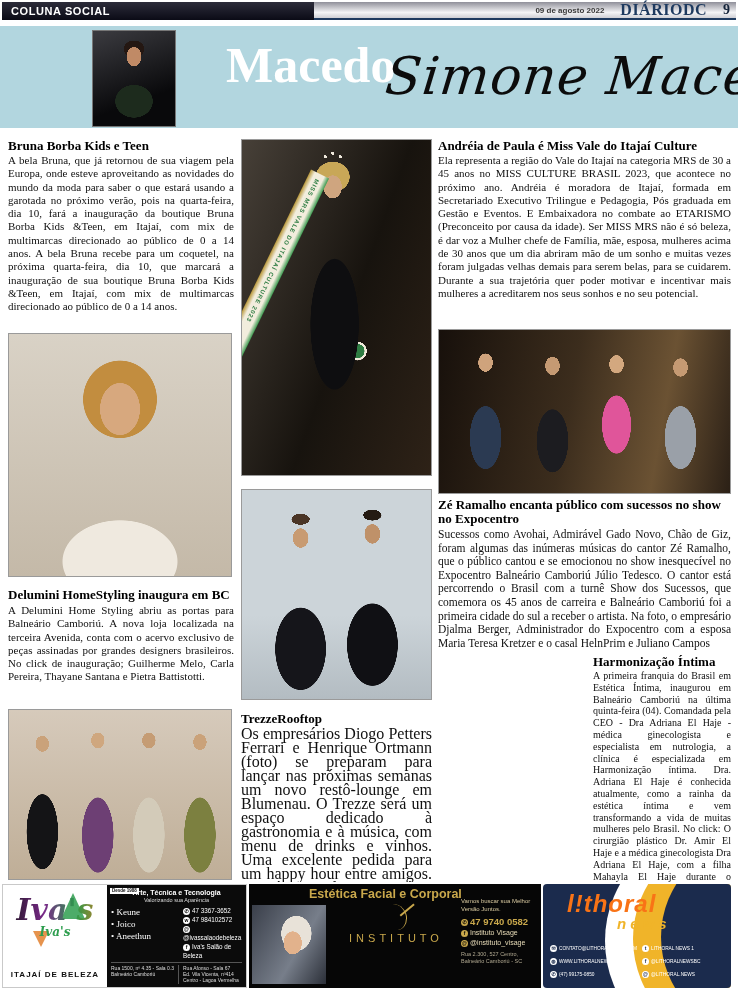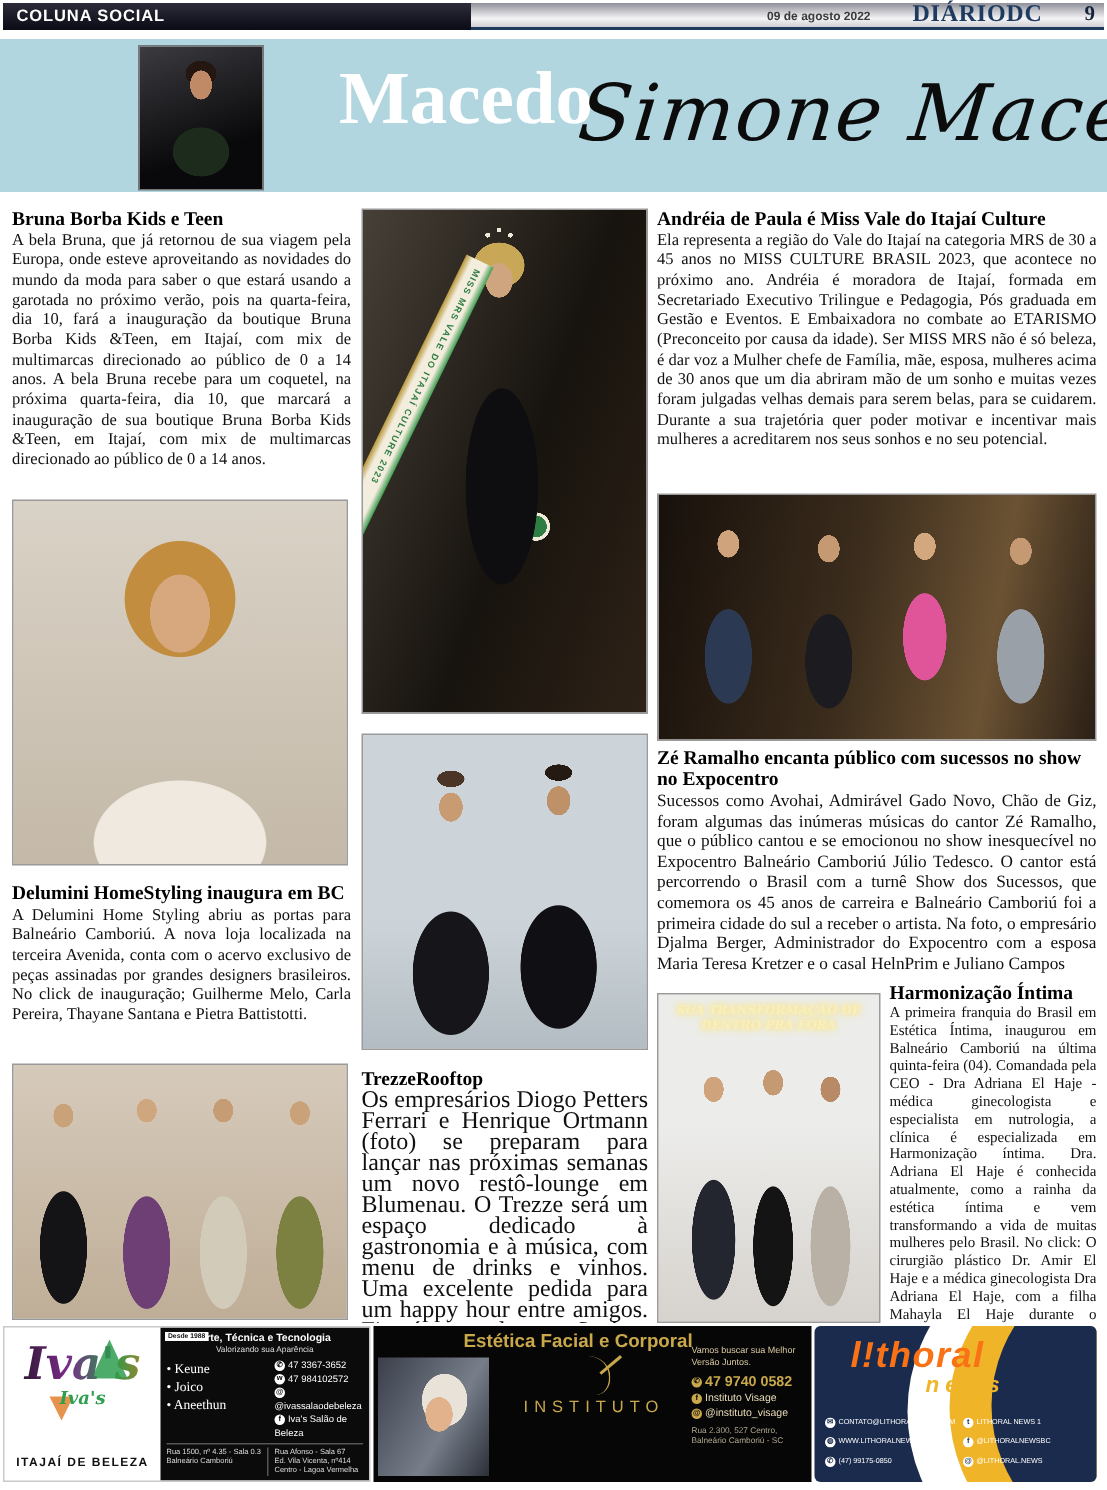--- a/index.html
+++ b/index.html
@@ -5,21 +5,21 @@
   html,body{margin:0;padding:0;background:#ffffff;}
   .page{position:relative;width:738px;height:993px;background:#fff;overflow:hidden;
         font-family:"Liberation Serif",serif;padding-left:36px;}
 
   
   .masthead{position:absolute;top:2px;left:2px;width:734px;height:18px;display:flex;}
   .section-label{width:312px;background:linear-gradient(#2c2c3a,#0b0b16);color:#fff;
     font:bold 11px/18px "Liberation Sans",sans-serif;letter-spacing:.6px;padding-left:9px;box-sizing:border-box;}
   .metal{flex:1;background:linear-gradient(#90909a,#f4f4f6 65%,#cfcfd4);
     border-bottom:2px solid #1e3a5f;display:flex;align-items:center;justify-content:flex-end;
-    gap:28px;padding-right:6px;box-sizing:border-box;}
+    gap:16px;padding-right:6px;box-sizing:border-box;}
   .issue-date{font:bold 8px "Liberation Sans",sans-serif;color:#3a3a3a;}
   .brand{font:bold 16px "Liberation Serif",serif;color:#1e3a5f;letter-spacing:.5px;}
   .pagenum{font:bold 14px "Liberation Serif",serif;color:#15243a;}
 
   
   .banner{position:absolute;top:26px;left:0;width:738px;height:102px;background:#b2d6df;}
   .photo{position:absolute;border:1px solid #9a9a9a;box-sizing:border-box;overflow:hidden;}
   .photo-simone{left:92px;top:30px;width:84px;height:97px;border-color:#777;background:
     radial-gradient(ellipse 12px 16px at 50% 27%, #c08a66 60%, transparent 61%),
     radial-gradient(ellipse 17px 14px at 50% 19%, #241712 60%, transparent 61%),
@@ -209,23 +209,20 @@
   <div class="photo" id="trezze-photo"></div>
   <h3 class="headline" id="trezze-title">TrezzeRooftop</h3>
   <p class="bodytext" id="trezze-body">Os empresários Diogo Petters Ferrari e Henrique Ortmann (foto) se preparam para lançar nas próximas semanas um novo restô-lounge em Blumenau. O Trezze será um espaço dedicado à gastronomia e à música, com menu de drinks e vinhos. Uma excelente pedida para um happy hour entre amigos. Ficará nas alturas. Será o primeiro rooftop da cidade.</p>
 
   <h3 class="headline" id="andreia-title">Andréia de Paula é Miss Vale do Itajaí Culture</h3>
   <p class="bodytext" id="andreia-body">Ela representa a região do Vale do Itajaí na categoria MRS de 30 a 45 anos no MISS CULTURE BRASIL 2023, que acontece no próximo ano. Andréia é moradora de Itajaí, formada em Secretariado Executivo Trilingue e Pedagogia, Pós graduada em Gestão e Eventos. E Embaixadora no combate ao ETARISMO (Preconceito por causa da idade). Ser MISS MRS não é só beleza, é dar voz a Mulher chefe de Família, mãe, esposa, mulheres acima de 30 anos que um dia abriram mão de um sonho e muitas vezes foram julgadas velhas demais para serem belas, para se cuidarem. Durante a sua trajetória quer poder motivar e incentivar mais mulheres a acreditarem nos seus sonhos e no seu potencial.</p>
   <div class="photo" id="expocentro-photo"></div>
   <h3 class="headline" id="ze-title">Zé Ramalho encanta público com sucessos no show no Expocentro</h3>
   <p class="bodytext" id="ze-body">Sucessos como Avohai, Admirável Gado Novo, Chão de Giz, foram algumas das inúmeras músicas do cantor Zé Ramalho, que o público cantou e se emocionou no show inesquecível no Expocentro Balneário Camboriú Júlio Tedesco. O cantor está percorrendo o Brasil com a turnê Show dos Sucessos, que comemora os 45 anos de carreira e Balneário Camboriú foi a primeira cidade do sul a receber o artista. Na foto, o empresário Djalma Berger, Administrador do Expocentro com a esposa Maria Teresa Kretzer e o casal HelnPrim e Juliano Campos</p>
 
-  <div class="photo" id="harm-photo">
-    <div class="neon">SUA TRANSFORMAÇÃO DE DENTRO PRA FORA</div>
-  </div>
   <h3 class="headline" id="harm-title">Harmonização Íntima</h3>
   <p class="bodytext" id="harm-body">A primeira franquia do Brasil em Estética Íntima, inaugurou em Balneário Camboriú na última quinta-feira (04). Comandada pela CEO - Dra Adriana El Haje - médica ginecologista e especialista em nutrologia, a clínica é especializada em Harmonização íntima. Dra. Adriana El Haje é conhecida atualmente, como a rainha da estética íntima e vem transformando a vida de muitas mulheres pelo Brasil. No click: O cirurgião plástico Dr. Amir El Haje e a médica ginecologista Dra Adriana El Haje, com a filha Mahayla El Haje durante o lançamento da INTIMMI CARE.</p>
 
   <div class="ad" id="ad-ivas">
     <div class="ivas-left">
       <div class="ivas-logo">Iva's</div>
       <div class="ivas-script">Iva's</div>
       <div class="ivas-sub">ITAJAÍ DE BELEZA</div>
     </div>
     <div class="ivas-right">

